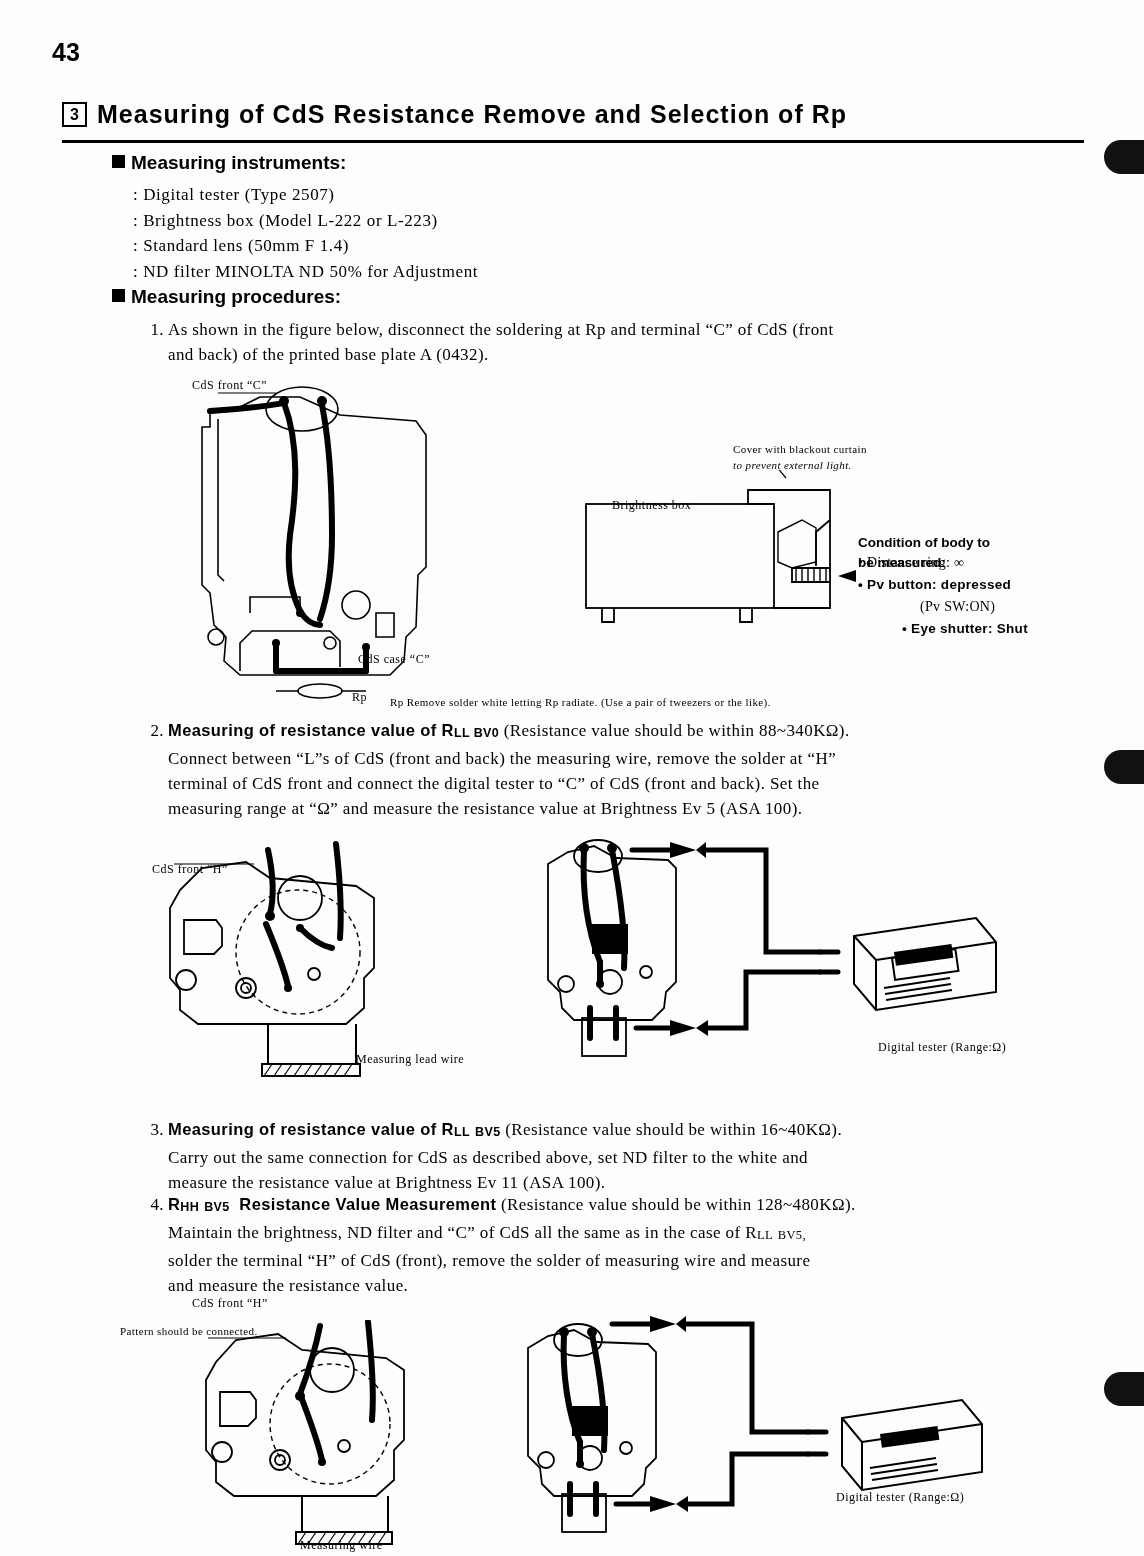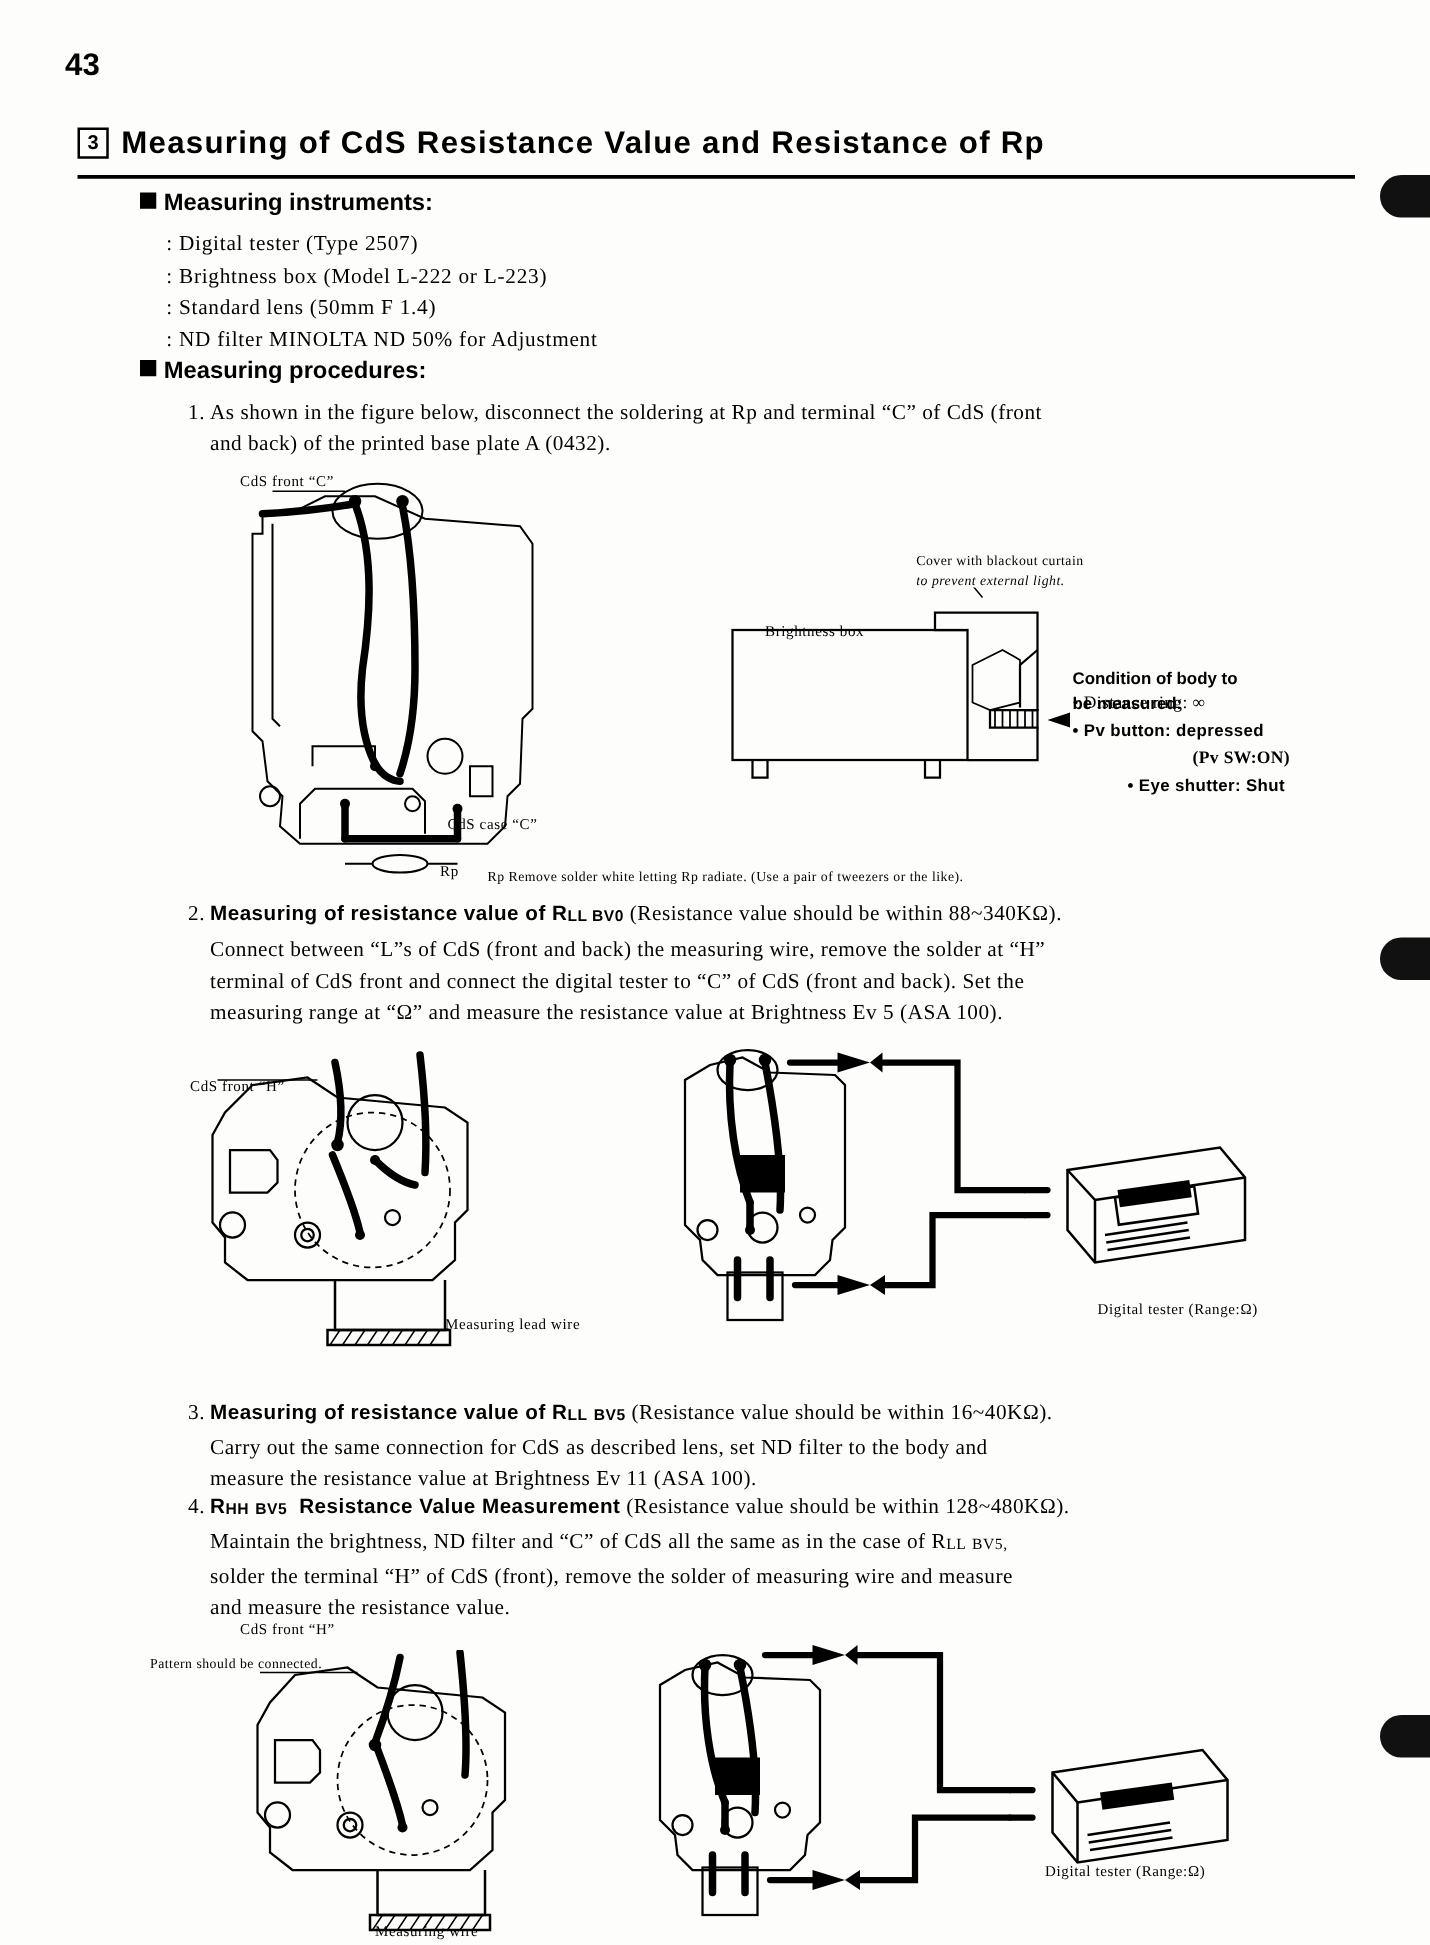--- a/index.html
+++ b/index.html
@@ -65,21 +65,21 @@
 
   <div class="punch" style="top:140px;"></div>
   <div class="punch" style="top:750px;"></div>
   <div class="punch" style="top:1372px;"></div>
 
   <div class="page-num">43</div>
 
   <div class="head-wrap">
     <div class="head-line">
       <div class="head-boxnum">3</div>
-      <div class="head-title">Measuring of CdS Resistance Value and Resistance of Rp</div>
+      <div class="head-title">Measuring of CdS Resistance Remove and Selection of Rp</div>
     </div>
     <div class="head-rule"></div>
   </div>
 
   <div class="sec" style="left:112px;top:152px;">
     <span class="sq"></span><span>Measuring instruments:</span>
   </div>
 
   <div class="instr-list">
     <div>: Digital tester (Type 2507)</div>
@@ -178,21 +178,21 @@
   <div class="lbl-s" style="left:733px;top:459px;font-style:italic;">to prevent external light.</div>
   <div class="lbl" style="left:612px;top:498px;">Brightness box</div>
 
   <div style="position:absolute;left:858px;top:533px;font-family:'Liberation Sans',sans-serif;font-size:13.5px;font-weight:bold;line-height:20px;">
     <div>Condition of body to</div>
     <div>be measured:</div>
   </div>
   <div style="position:absolute;left:858px;top:552px;font-size:14px;line-height:22px;letter-spacing:.3px;">
     <div>• Distance ring: ∞</div>
     <div style="font-family:'Liberation Sans',sans-serif;font-size:13.5px;font-weight:bold;">• Pv button: depressed</div>
-    <div style="margin-left:96px;font-weight:bold;">(Pv SW:ON)</div>
+    <div style="margin-left:62px;">(Pv SW:ON)</div>
     <div style="font-family:'Liberation Sans',sans-serif;font-size:13.5px;font-weight:bold;margin-left:44px;">• Eye shutter: Shut</div>
   </div>
 
   <div class="proc" style="left:138px;top:718px;width:930px;">
     <span class="n">2.</span>
     <div class="b">
       <div>
         <span class="bold-s">Measuring of resistance value of R</span><span class="bold-s sub">LL</span><span class="bold-s subsm">&nbsp;</span><span class="bold-s sub">BV0</span>
         <span>(Resistance value should be within 88~340KΩ).</span>
       </div>
@@ -297,21 +297,21 @@
   </div>
   <div class="lbl" style="left:878px;top:1040px;">Digital tester (Range:Ω)</div>
 
   <div class="proc" style="left:138px;top:1117px;width:930px;">
     <span class="n">3.</span>
     <div class="b">
       <div>
         <span class="bold-s">Measuring of resistance value of R</span><span class="bold-s sub">LL</span><span class="bold-s">&nbsp;</span><span class="bold-s sub">BV5</span>
         <span>(Resistance value should be within 16~40KΩ).</span>
       </div>
-      <div>Carry out the same connection for CdS as described lens, set ND filter to the body and</div>
+      <div>Carry out the same connection for CdS as described above, set ND filter to the white and</div>
       <div>measure the resistance value at Brightness Ev 11 (ASA 100).</div>
     </div>
   </div>
 
   <div class="proc" style="left:138px;top:1192px;width:940px;">
     <span class="n">4.</span>
     <div class="b">
       <div>
         <span class="bold-s">R</span><span class="bold-s sub">HH</span><span class="bold-s">&nbsp;</span><span class="bold-s sub">BV5</span>
         <span class="bold-s">&nbsp;</span><span class="bold-s">Resistance Value Measurement</span>

